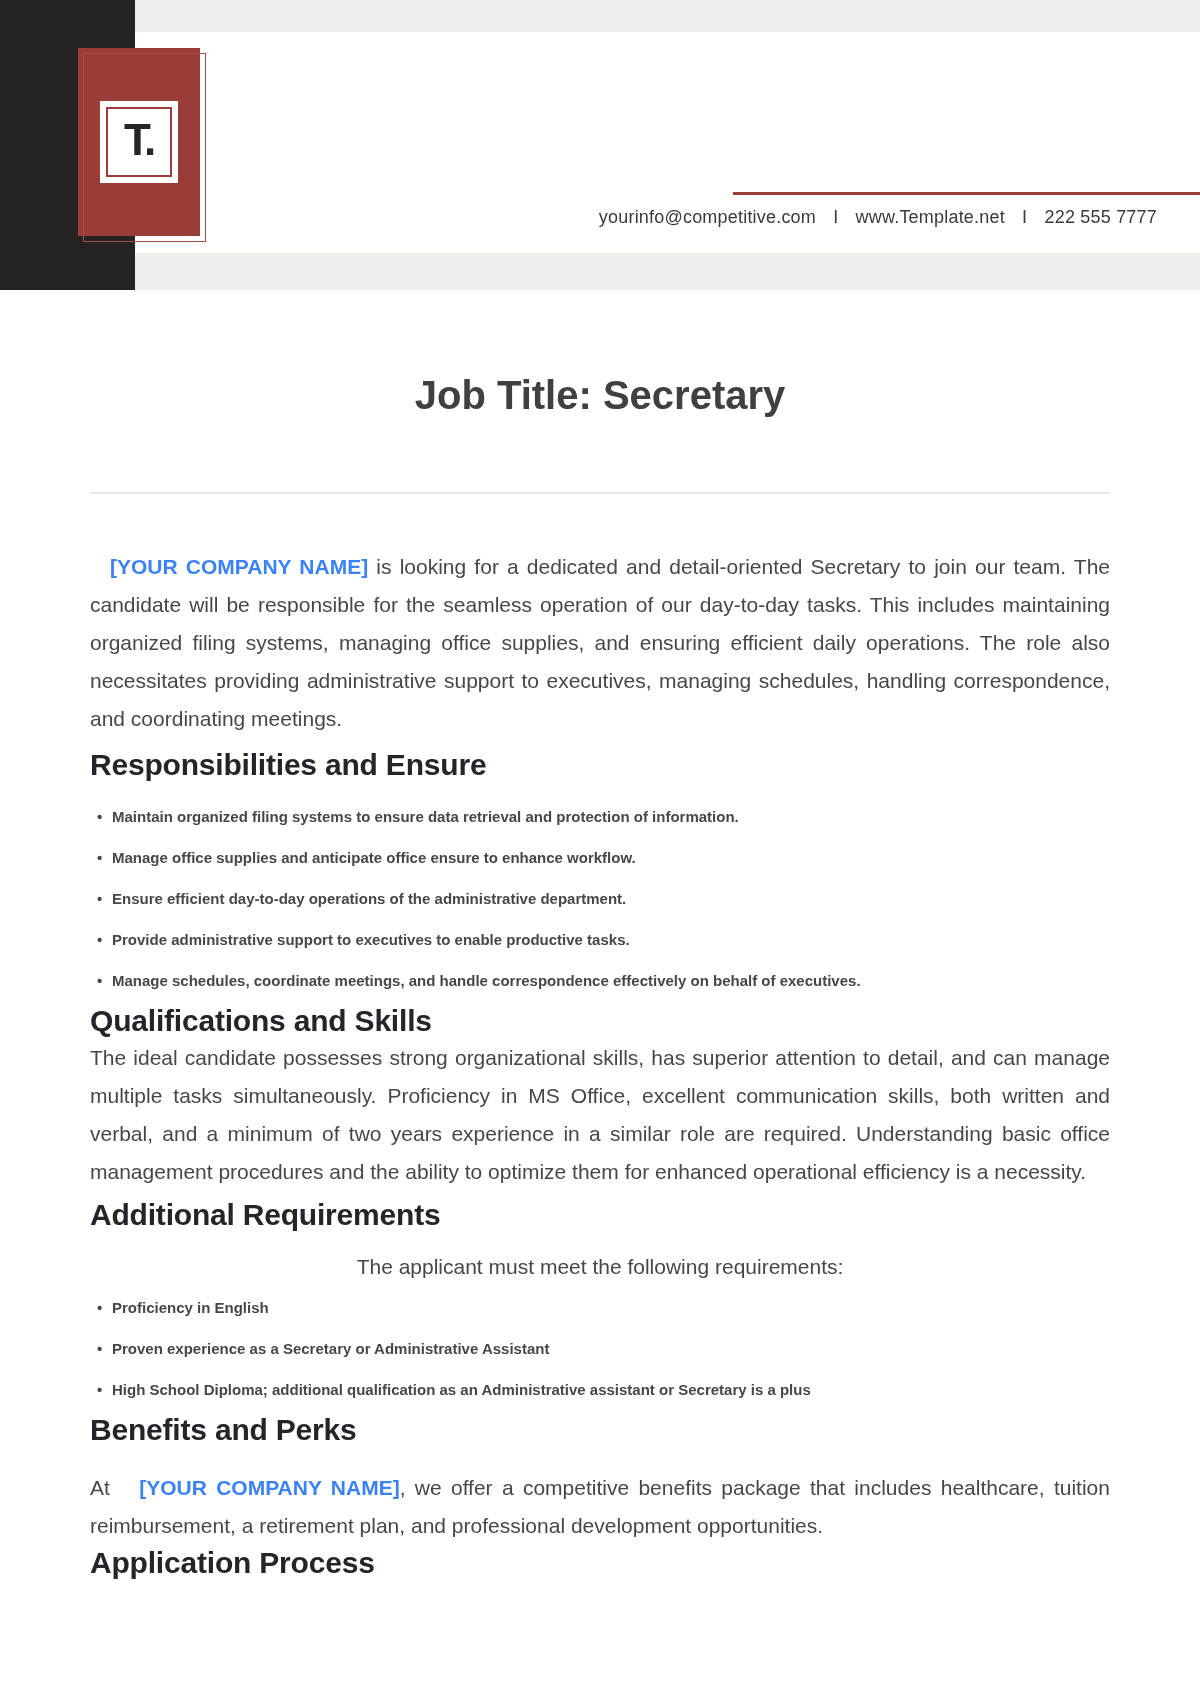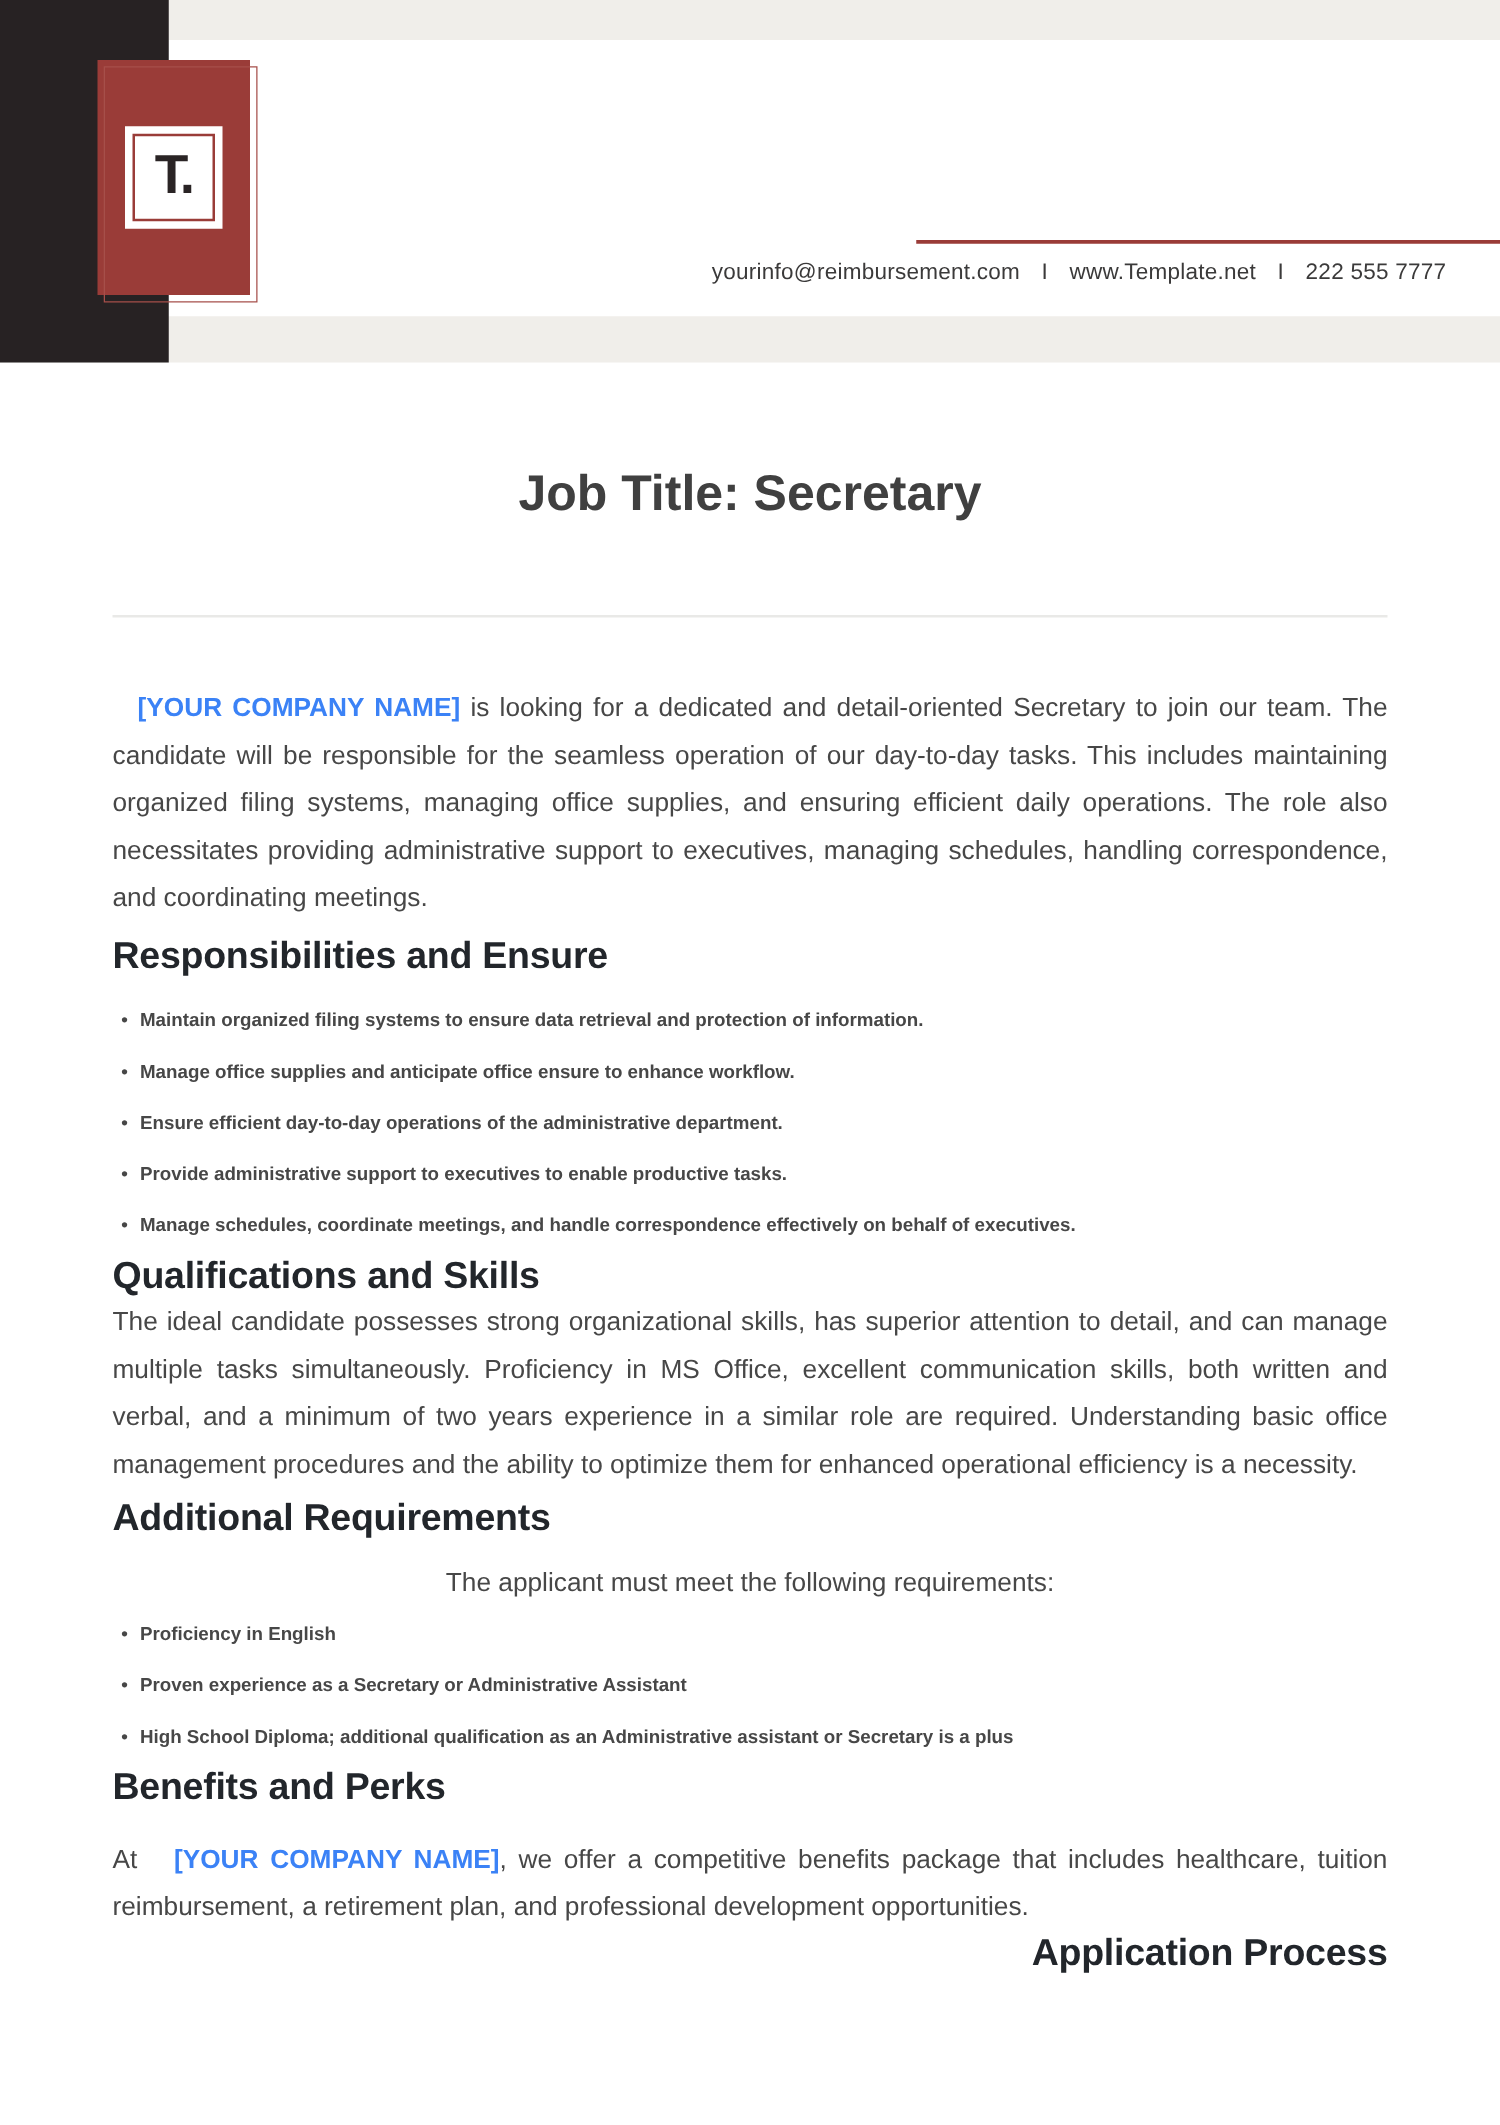--- a/index.html
+++ b/index.html
@@ -119,21 +119,21 @@
     font-size: 30px;
     line-height: 36px;
     font-weight: 700;
     color: #22262b;
     letter-spacing: -0.2px;
   }
   .h-resp { margin-top: 9px; }
   .h-qual { margin-top: 2px; }
   .h-addl { margin-top: 6px; }
   .h-benefits { margin-top: 3px; }
-  .h-app { margin-top: 0; text-align: right; }
+  .h-app { margin-top: 0; }
 
   ul.bullets { list-style: none; }
   ul.bullets-resp { margin-top: 15px; }
   ul.bullets-addl { margin-top: 3px; }
   ul.bullets li {
     position: relative;
     padding-left: 22px;
     margin-bottom: 3px;
     font-size: 15px;
     line-height: 38px;
@@ -159,21 +159,21 @@
   <div class="header">
     <div class="header-white"></div>
     <div class="dark-block"></div>
     <div class="accent-rule"></div>
     <div class="logo">
       <div class="logo-inner">
         <span class="logo-text">T.</span>
       </div>
     </div>
     <div class="contact">
-      <span>yourinfo@reimbursement.com</span>
+      <span>yourinfo@competitive.com</span>
       <span class="sep">I</span>
       <span>www.Template.net</span>
       <span class="sep">I</span>
       <span>222 555 7777</span>
     </div>
   </div>
 
   <div class="content">
 
     <div class="doc-title">Job Title: Secretary</div>

